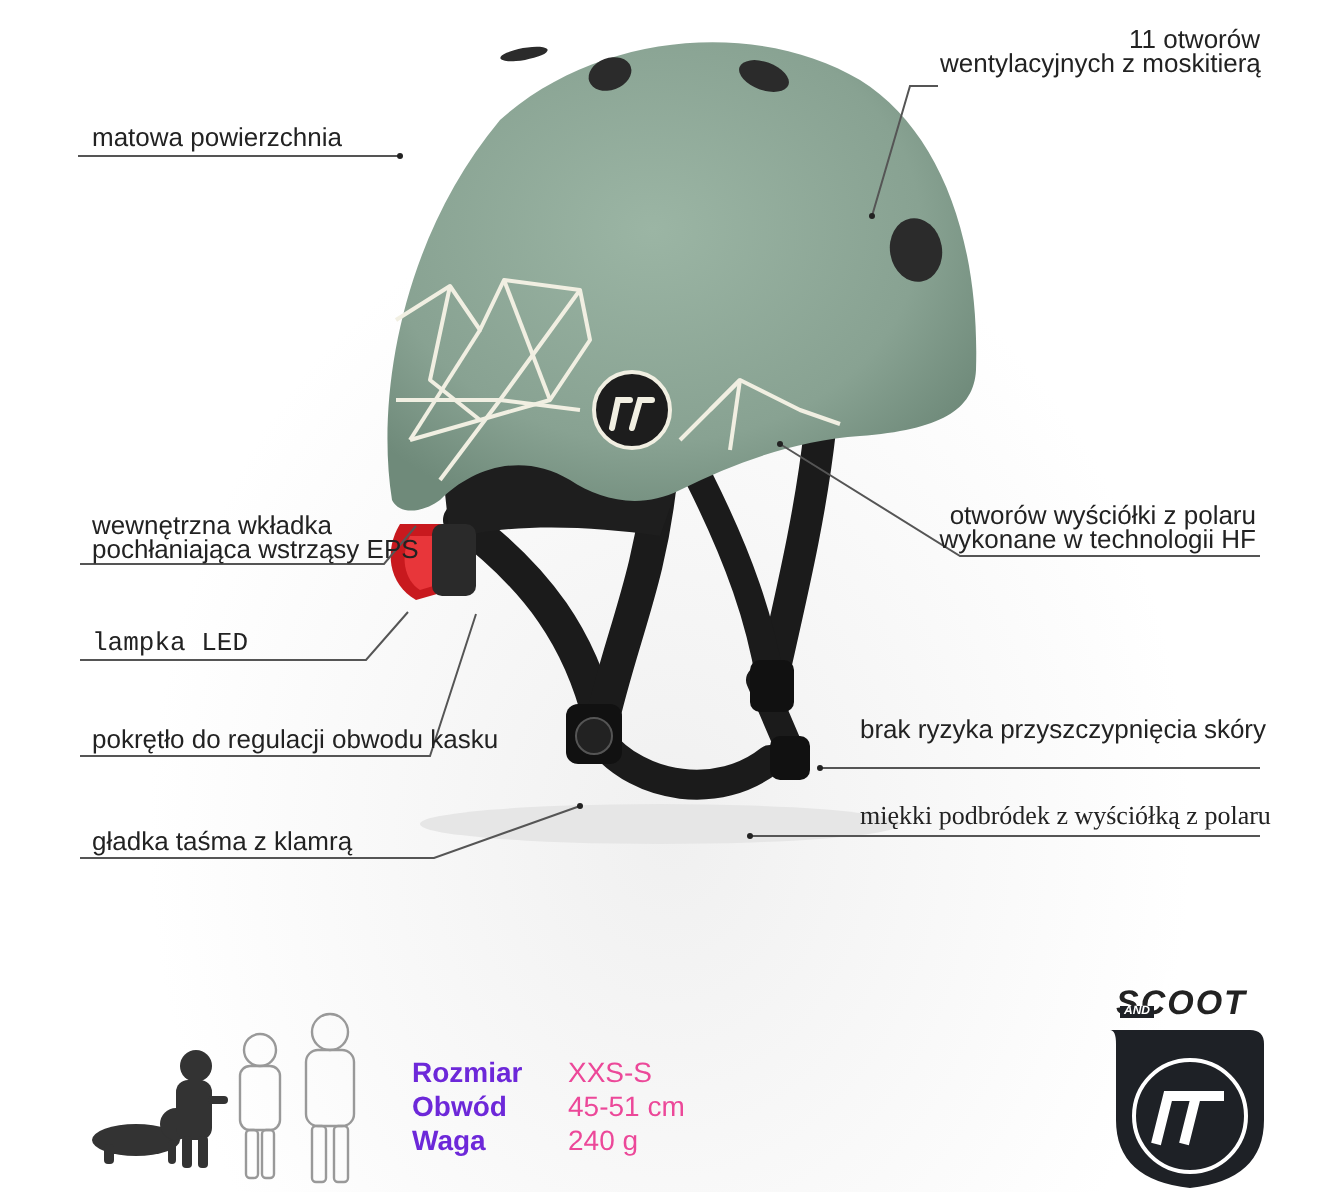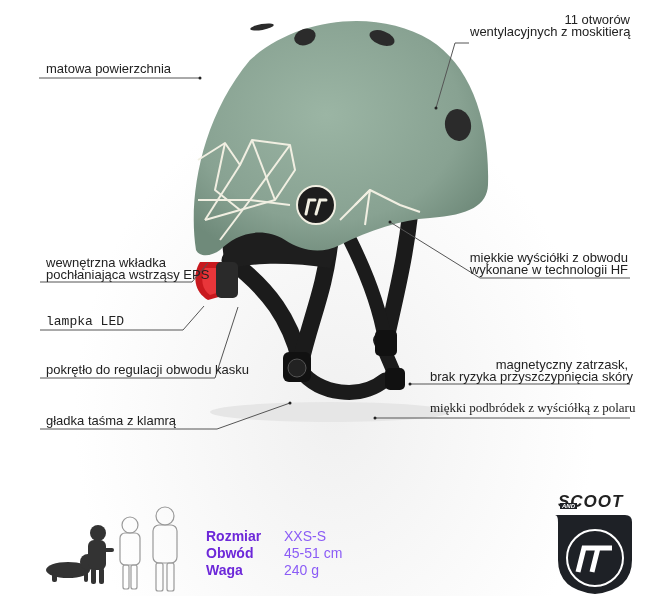--- a/index.html
+++ b/index.html
@@ -6,21 +6,21 @@
   body { width:670px; height:596px; background:#ffffff; position:relative; overflow:hidden;
          font-family:"Liberation Sans", sans-serif; color:#222; }
   .bg { position:absolute; inset:0; background:
         radial-gradient(ellipse at 50% 70%, #f0f0f0 0%, #ffffff 55%); }
   .label { position:absolute; font-size:13px; line-height:12px; color:#222; white-space:nowrap; }
   .label.right { text-align:right; }
   svg.art { position:absolute; left:0; top:0; }
   .spec { position:absolute; left:206px; top:528px; font-size:14px; line-height:17px; }
   .spec .row { display:flex; }
   .spec .k { width:78px; font-weight:bold; color:#6d28d9; }
-  .spec .v { color:#8b5cf6; }
+  .spec .v { color:#ec4899; }
   .logo-text { position:absolute; font-style:italic; font-weight:bold; color:#222; }
 </style>
 </head>
 <body>
 
 <div class="bg"></div>
 
 <svg class="art" width="670" height="596" viewBox="0 0 670 596">
   <defs>
     <radialGradient id="shell" cx="45%" cy="40%" r="65%">
@@ -151,26 +151,25 @@
   <div>pochłaniająca wstrząsy EPS</div>
 </div>
 
 <div class="label" style="left:46px; top:316px;font-family:Liberation Mono, monospace;">lampka LED</div>
 
 <div class="label" style="left:46px; top:364px;">pokrętło do regulacji obwodu kasku</div>
 
 <div class="label" style="left:46px; top:415px;">gładka taśma z klamrą</div>
 
 <div class="label right" style="left:460px; top:252px; width:168px;">
-  <div>miękkie wyściółki z obwodu</div>
+  <div>otworów wyściółki z polaru</div>
   <div>wykonane w technologii HF</div>
 </div>
 
 <div class="label right" style="left:430px; top:359px; width:198px;">
-  <div>magnetyczny zatrzask,</div>
   <div>brak  ryzyka przyszczypnięcia skóry</div>
 </div>
 
 <div class="label right" style="left:430px; top:402px; width:198px;font-family:Liberation Serif, serif;">miękki podbródek z wyściółką z polaru</div>
 
 <div class="spec">
   <div class="row">
     <div class="k">Rozmiar</div>
     <div class="v">XXS-S</div>
   </div>

